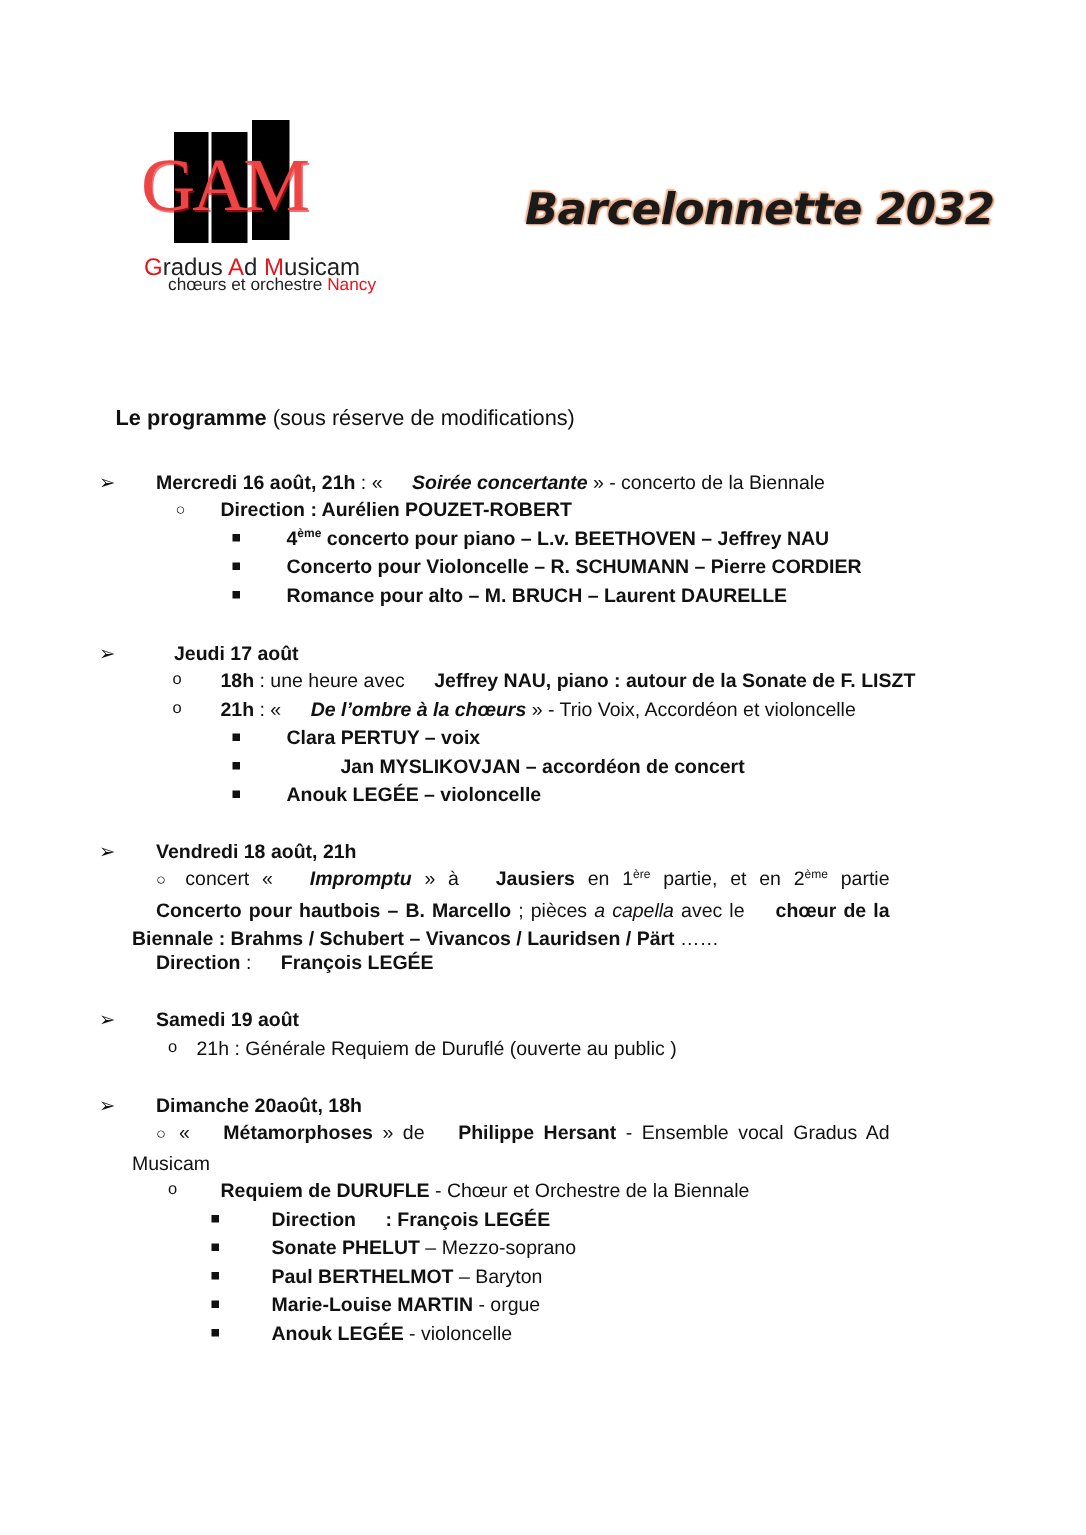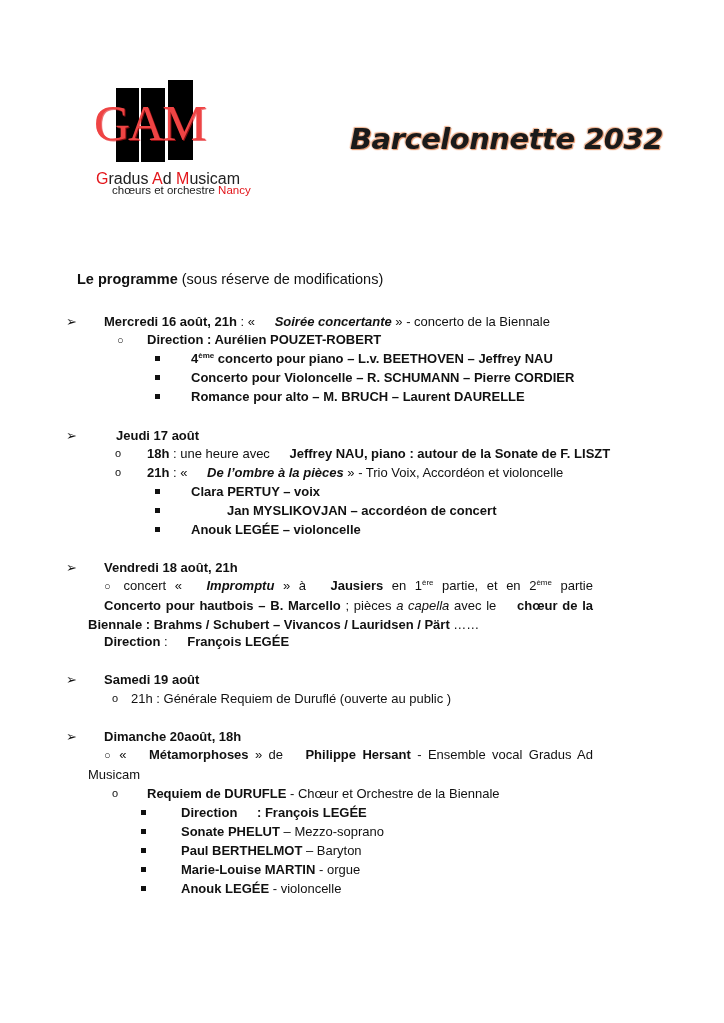--- a/index.html
+++ b/index.html
@@ -67,21 +67,21 @@
 <div class="line b" style="left:175px; top:388px;">Romance pour alto – M. BRUCH – Laurent DAURELLE</div>
 
 <span class="arrow" style="left:66px; top:427px;">➢</span>
 <div class="line b" style="left:100px; top:427px;">Jeudi 17 août</div>
 <span class="circle" style="left:115px; top:445px;">o</span>
 <div class="line" style="left:131px; top:445px;">
   <span class="b">18h</span><span> : une heure avec </span><span class="b">Jeffrey NAU, piano : autour de la Sonate de F. LISZT</span>
 </div>
 <span class="circle" style="left:115px; top:464px;">o</span>
 <div class="line" style="left:131px; top:464px;">
-  <span class="b">21h</span><span> : « </span><span class="b i">De l’ombre à la pièces</span><span> » - Trio Voix, Accordéon et violoncelle</span>
+  <span class="b">21h</span><span> : « </span><span class="b i">De l’ombre à la chœurs</span><span> » - Trio Voix, Accordéon et violoncelle</span>
 </div>
 <span class="square" style="left:155px; top:489px;"></span>
 <div class="line b" style="left:175px; top:483px;">Clara PERTUY – voix</div>
 <span class="square" style="left:155px; top:508px;"></span>
 <div class="line b" style="left:175px; top:502px;margin-left:36px;">Jan MYSLIKOVJAN – accordéon de concert</div>
 <span class="square" style="left:155px; top:527px;"></span>
 <div class="line b" style="left:175px; top:521px;">Anouk LEGÉE – violoncelle</div>
 
 <span class="arrow" style="left:66px; top:559px;">➢</span>
 <div class="line b" style="left:88px; top:559px;">Vendredi 18 août, 21h</div>

